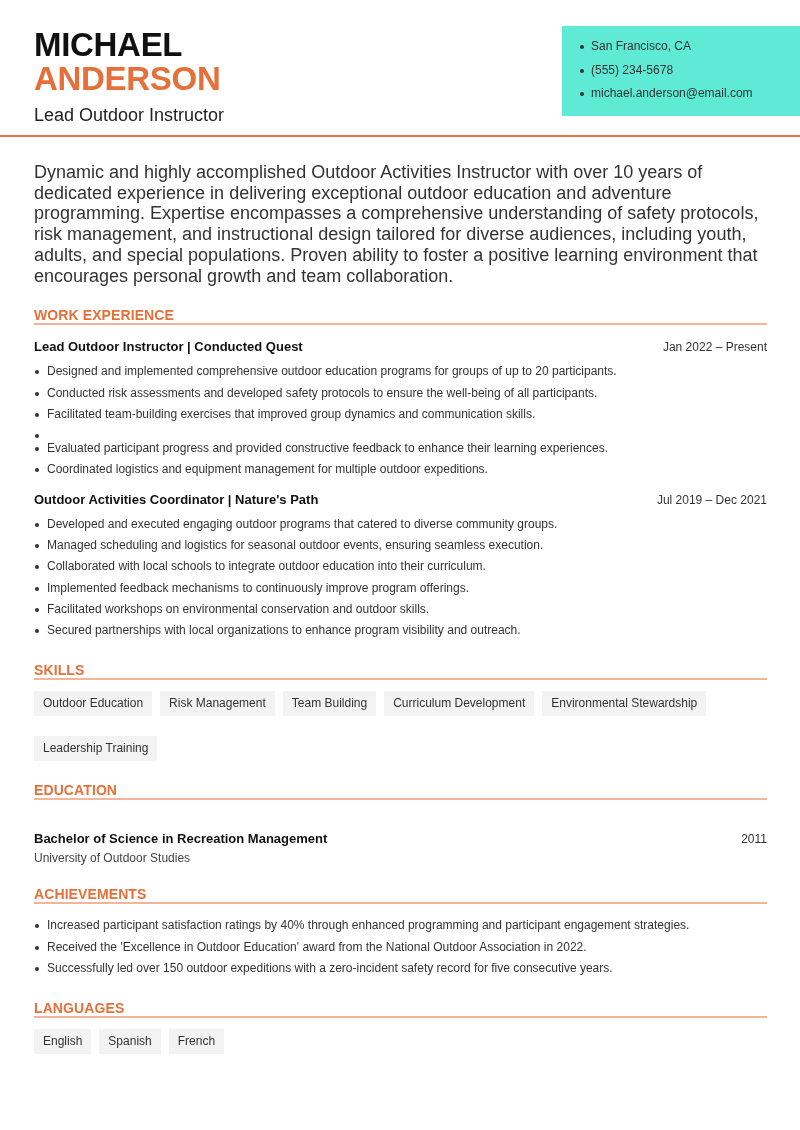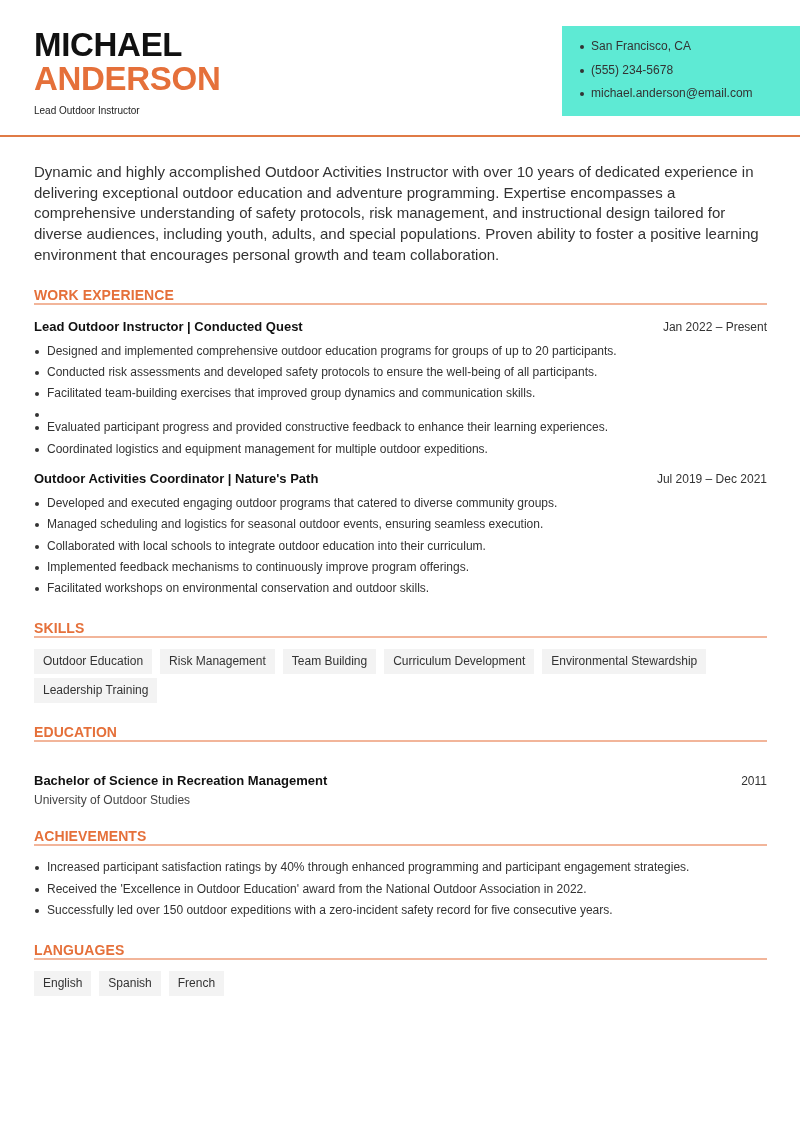--- a/index.html
+++ b/index.html
@@ -3,39 +3,39 @@
 <meta charset="utf-8">
 <style>
   * { box-sizing: border-box; margin: 0; padding: 0; }
   html, body { width: 800px; height: 1130px; background: #ffffff; }
   body { font-family: "Liberation Sans", "DejaVu Sans", sans-serif; color: #333333; position: relative; overflow: hidden; }
 
   .header { position: relative; height: 137px; border-bottom: 2px solid #e07b46; }
   .name-block { position: absolute; left: 34px; top: 28px; }
   .first-name { font-size: 33px; font-weight: bold; color: #111111; line-height: 34px; letter-spacing: -0.3px; }
   .last-name { font-size: 33px; font-weight: bold; color: #e5703a; line-height: 34px; letter-spacing: -0.3px; }
-  .job-title { font-size: 10px; color: #222222; margin-top: 9px; }
+  .job-title { font-size: 18px; color: #222222; margin-top: 9px; text-align: center; }
 
   .contact-box { position: absolute; left: 562px; top: 26px; width: 238px; height: 90px; background: #5eead4; padding: 13px 0 0 18px; }
   .contact-item { font-size: 12px; color: #333333; height: 23.5px; display: flex; align-items: flex-start; }
   .bullet { display: inline-block; width: 4px; height: 4px; background: #333; border-radius: 50%; margin-right: 7px; margin-top: 6px; flex-shrink: 0; }
 
   .content { position: absolute; left: 34px; top: 137px; width: 733px; }
-  .summary { font-size: 15px; line-height: 20.7px; color: #333333; margin-top: 25px; }
+  .summary { font-size: 18px; line-height: 20.7px; color: #333333; margin-top: 25px; }
 
   .section-title { font-size: 14px; font-weight: bold; color: #e5703a; margin-top: 21px; border-bottom: 2px solid #f2b59a; letter-spacing: 0.1px; }
 
   .job-head { display: flex; justify-content: space-between; align-items: baseline; margin-top: 14px; }
   .job-role { font-size: 13px; font-weight: bold; color: #111111; }
   .job-date { font-size: 12px; color: #333333; }
   .bullets { list-style: none; margin-top: 7px; }
   .bullets li { font-size: 12px; color: #333333; line-height: 21.3px; display: flex; align-items: flex-start; padding-left: 1px; }
   .bullets li .bullet { margin-top: 9px; margin-right: 8px; }
 
-  .tags { display: flex; flex-wrap: wrap; margin-top: 11px; gap: 4px 8px; }
+  .tags { display: flex; flex-wrap: wrap; margin-top: 11px; gap: 20px 8px; }
   .tag { background: #f3f3f3; font-size: 12px; color: #333333; padding: 6px 9px 6px 9px; line-height: 13px; height: 25px; }
 
   .edu-head { display: flex; justify-content: space-between; align-items: baseline; margin-top: 31px; }
   .edu-degree { font-size: 13px; font-weight: bold; color: #111111; }
   .edu-year { font-size: 12px; color: #333333; }
   .edu-school { font-size: 12px; color: #444444; margin-top: 5px; }
 </style>
 </head>
 <body>
 
@@ -117,20 +117,24 @@
           <span>Collaborated with local schools to integrate outdoor education into their curriculum.</span>
         </li>
       <li>
           <span class="bullet"></span>
           <span>Implemented feedback mechanisms to continuously improve program offerings.</span>
         </li>
       <li>
           <span class="bullet"></span>
           <span>Facilitated workshops on environmental conservation and outdoor skills.</span>
         </li>
+      <li>
+          <span class="bullet"></span>
+          <span>Secured partnerships with local organizations to enhance program visibility and outreach.</span>
+        </li>
     </ul>
   </div>
 
   <div class="section-title">SKILLS</div>
   <div class="tags">
     <span class="tag">Outdoor Education</span>
     <span class="tag">Risk Management</span>
     <span class="tag">Team Building</span>
     <span class="tag">Curriculum Development</span>
     <span class="tag">Environmental Stewardship</span>

